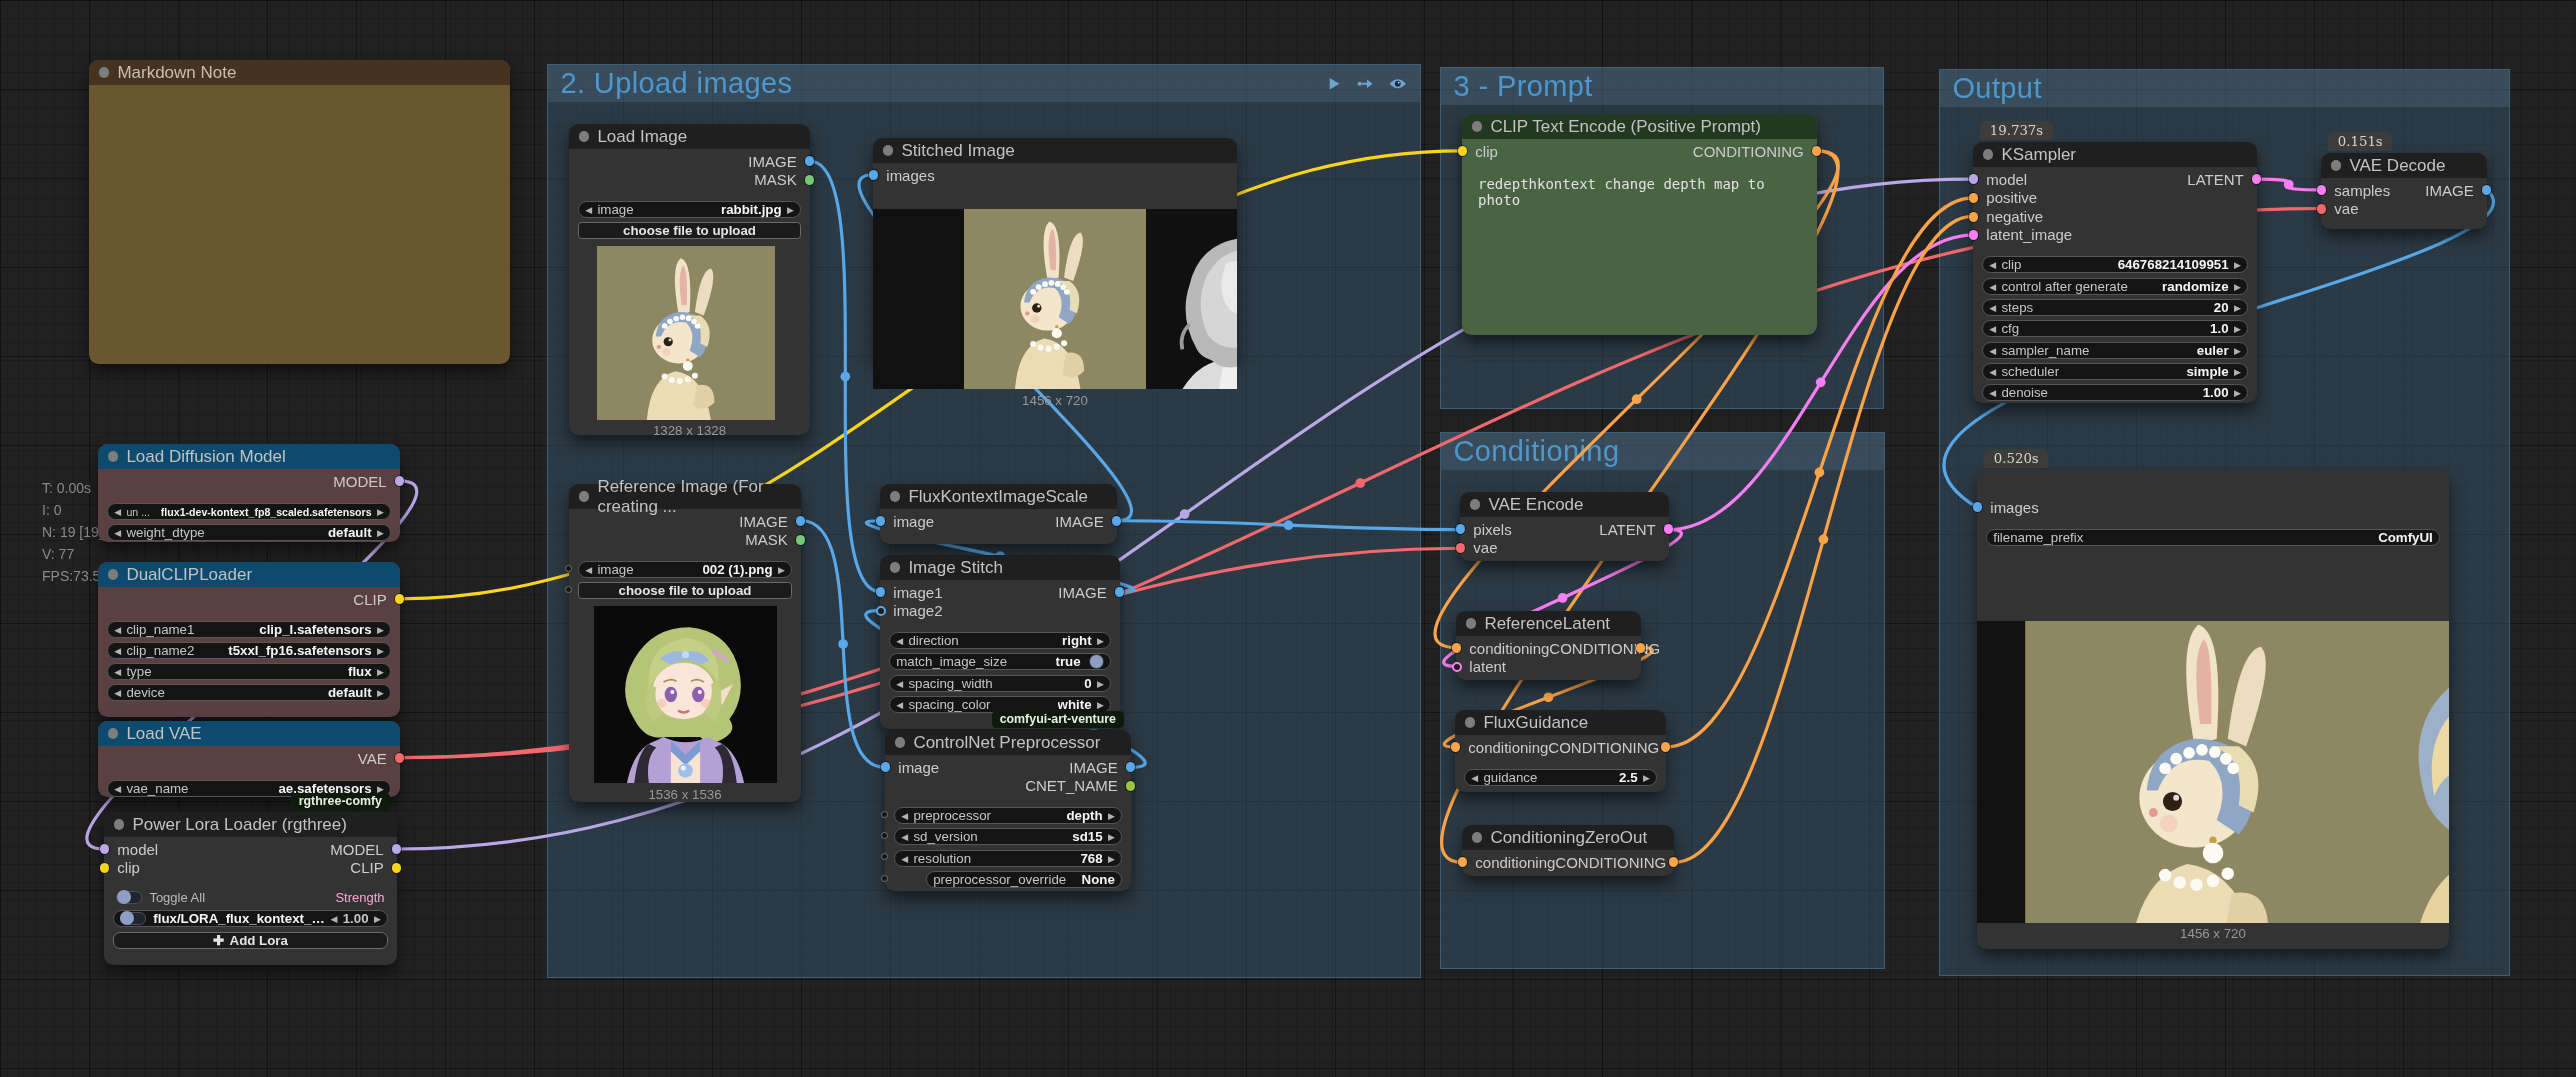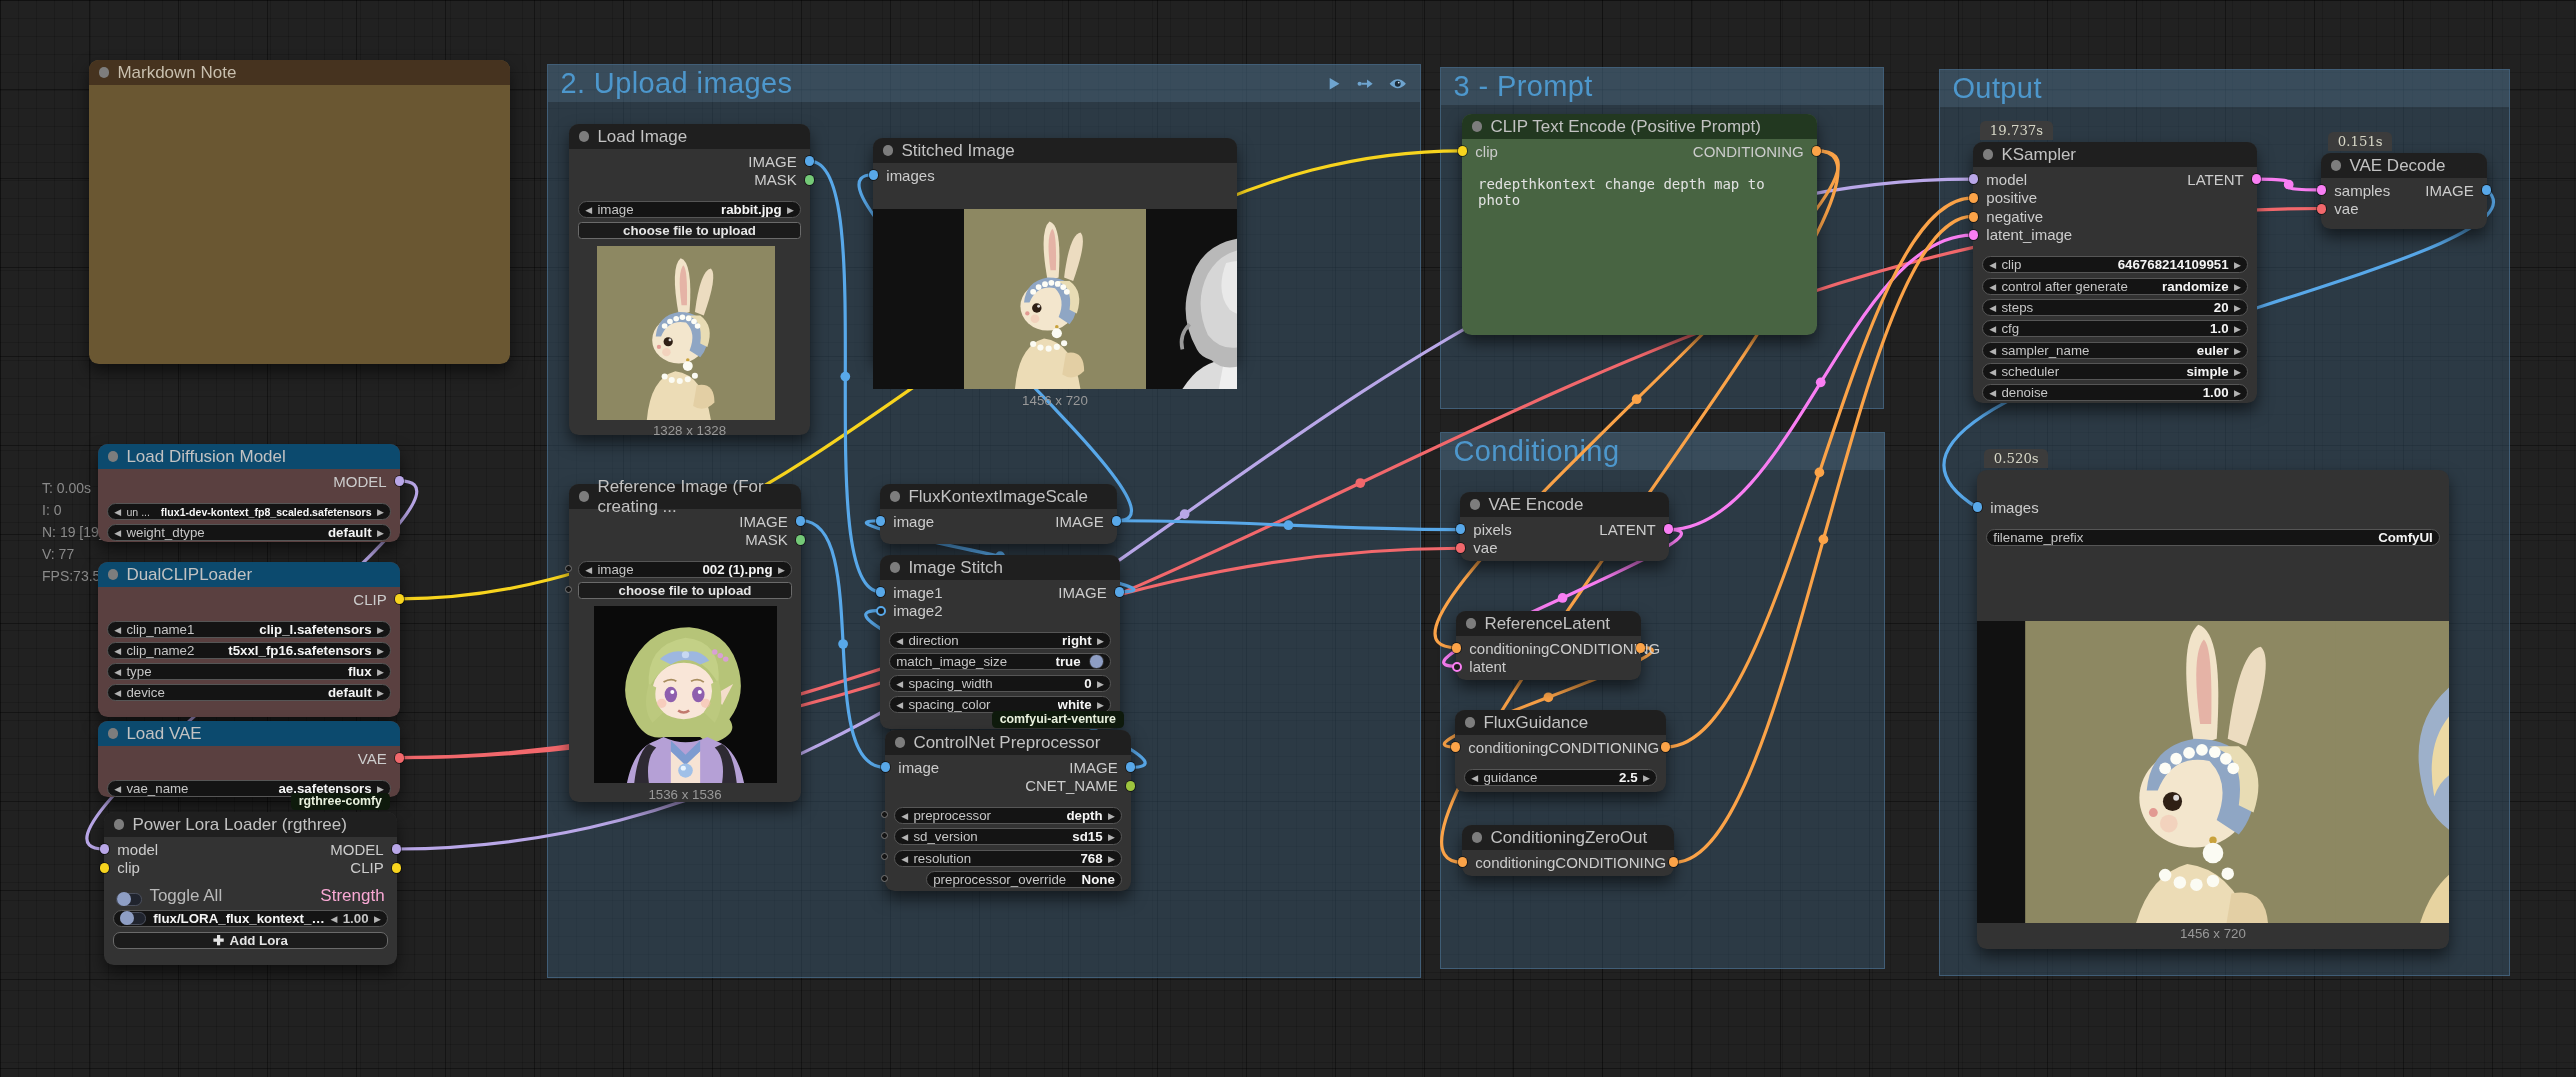--- a/index.html
+++ b/index.html
@@ -36,22 +36,22 @@
   .widget{position:absolute;left:9px;right:9px;height:17px;border-radius:9.8px;background:#141414;
     border:0.9px solid #565656;display:flex;align-items:center;padding:0 6.2px;gap:5.3px;
     font-size:13.3px;color:#c6c6c6;box-sizing:border-box;}
   .widget .wv{margin-left:auto;color:#f5f5f5;font-weight:bold;overflow:hidden;white-space:nowrap;text-overflow:ellipsis;}
   .widget .wl{white-space:nowrap;flex:0 0 auto;}
   .widget.small{font-size:10.6px;}
   .arr{font-size:9px;color:#b3b3b3;flex:0 0 auto;}
   .widget.btn{justify-content:center;border-radius:3.5px;background:#1b1b1b;border:0.9px solid #6a6a6a;
     color:#e4e4e4;font-weight:bold;font-size:13.3px;}
   .widget.rbtn{border-radius:7px;}
-  .wrow{position:absolute;left:12.4px;right:12.4px;height:17px;display:flex;align-items:flex-end;gap:7px;
-    font-size:17px;color:#b9b9b9;}
+  .wrow{position:absolute;left:12.4px;right:12.4px;height:17px;display:flex;align-items:center;gap:7px;
+    font-size:13px;color:#b9b9b9;}
   .wrow .wr{margin-left:auto;color:#f9a8d4;}
   .knob{width:24px;height:11.5px;border-radius:6.2px;background:#20242e;border:0.9px solid #4a4f5c;position:relative;flex:0 0 auto;}
   .knob .kdot{position:absolute;left:-0.9px;top:-1.8px;width:14px;height:14px;border-radius:50%;background:#8e9ec4;}
   .bknob{width:12.4px;height:12.4px;border-radius:50%;background:#8e9ec4;border:0.9px solid #2a2a2a;flex:0 0 auto;margin-left:3.5px;}
   .wdot{position:absolute;width:5.3px;height:5.3px;border-radius:50%;background:#141414;border:1.8px solid #777;left:-4.4px;}
   .preview{position:absolute;background:#111;}
   .preview svg{display:block;width:100%;height:100%;}
   .cap{position:absolute;left:0;right:0;text-align:center;font-size:13.3px;color:#999;}
   .tbadge{position:absolute;top:-21px;left:7px;background:#3c3c3c;color:#d6d6c6;
     font-family:"DejaVu Serif",serif;font-size:13.3px;padding:1.8px 9.8px;border-radius:5.3px 5.3px 0 0;}

